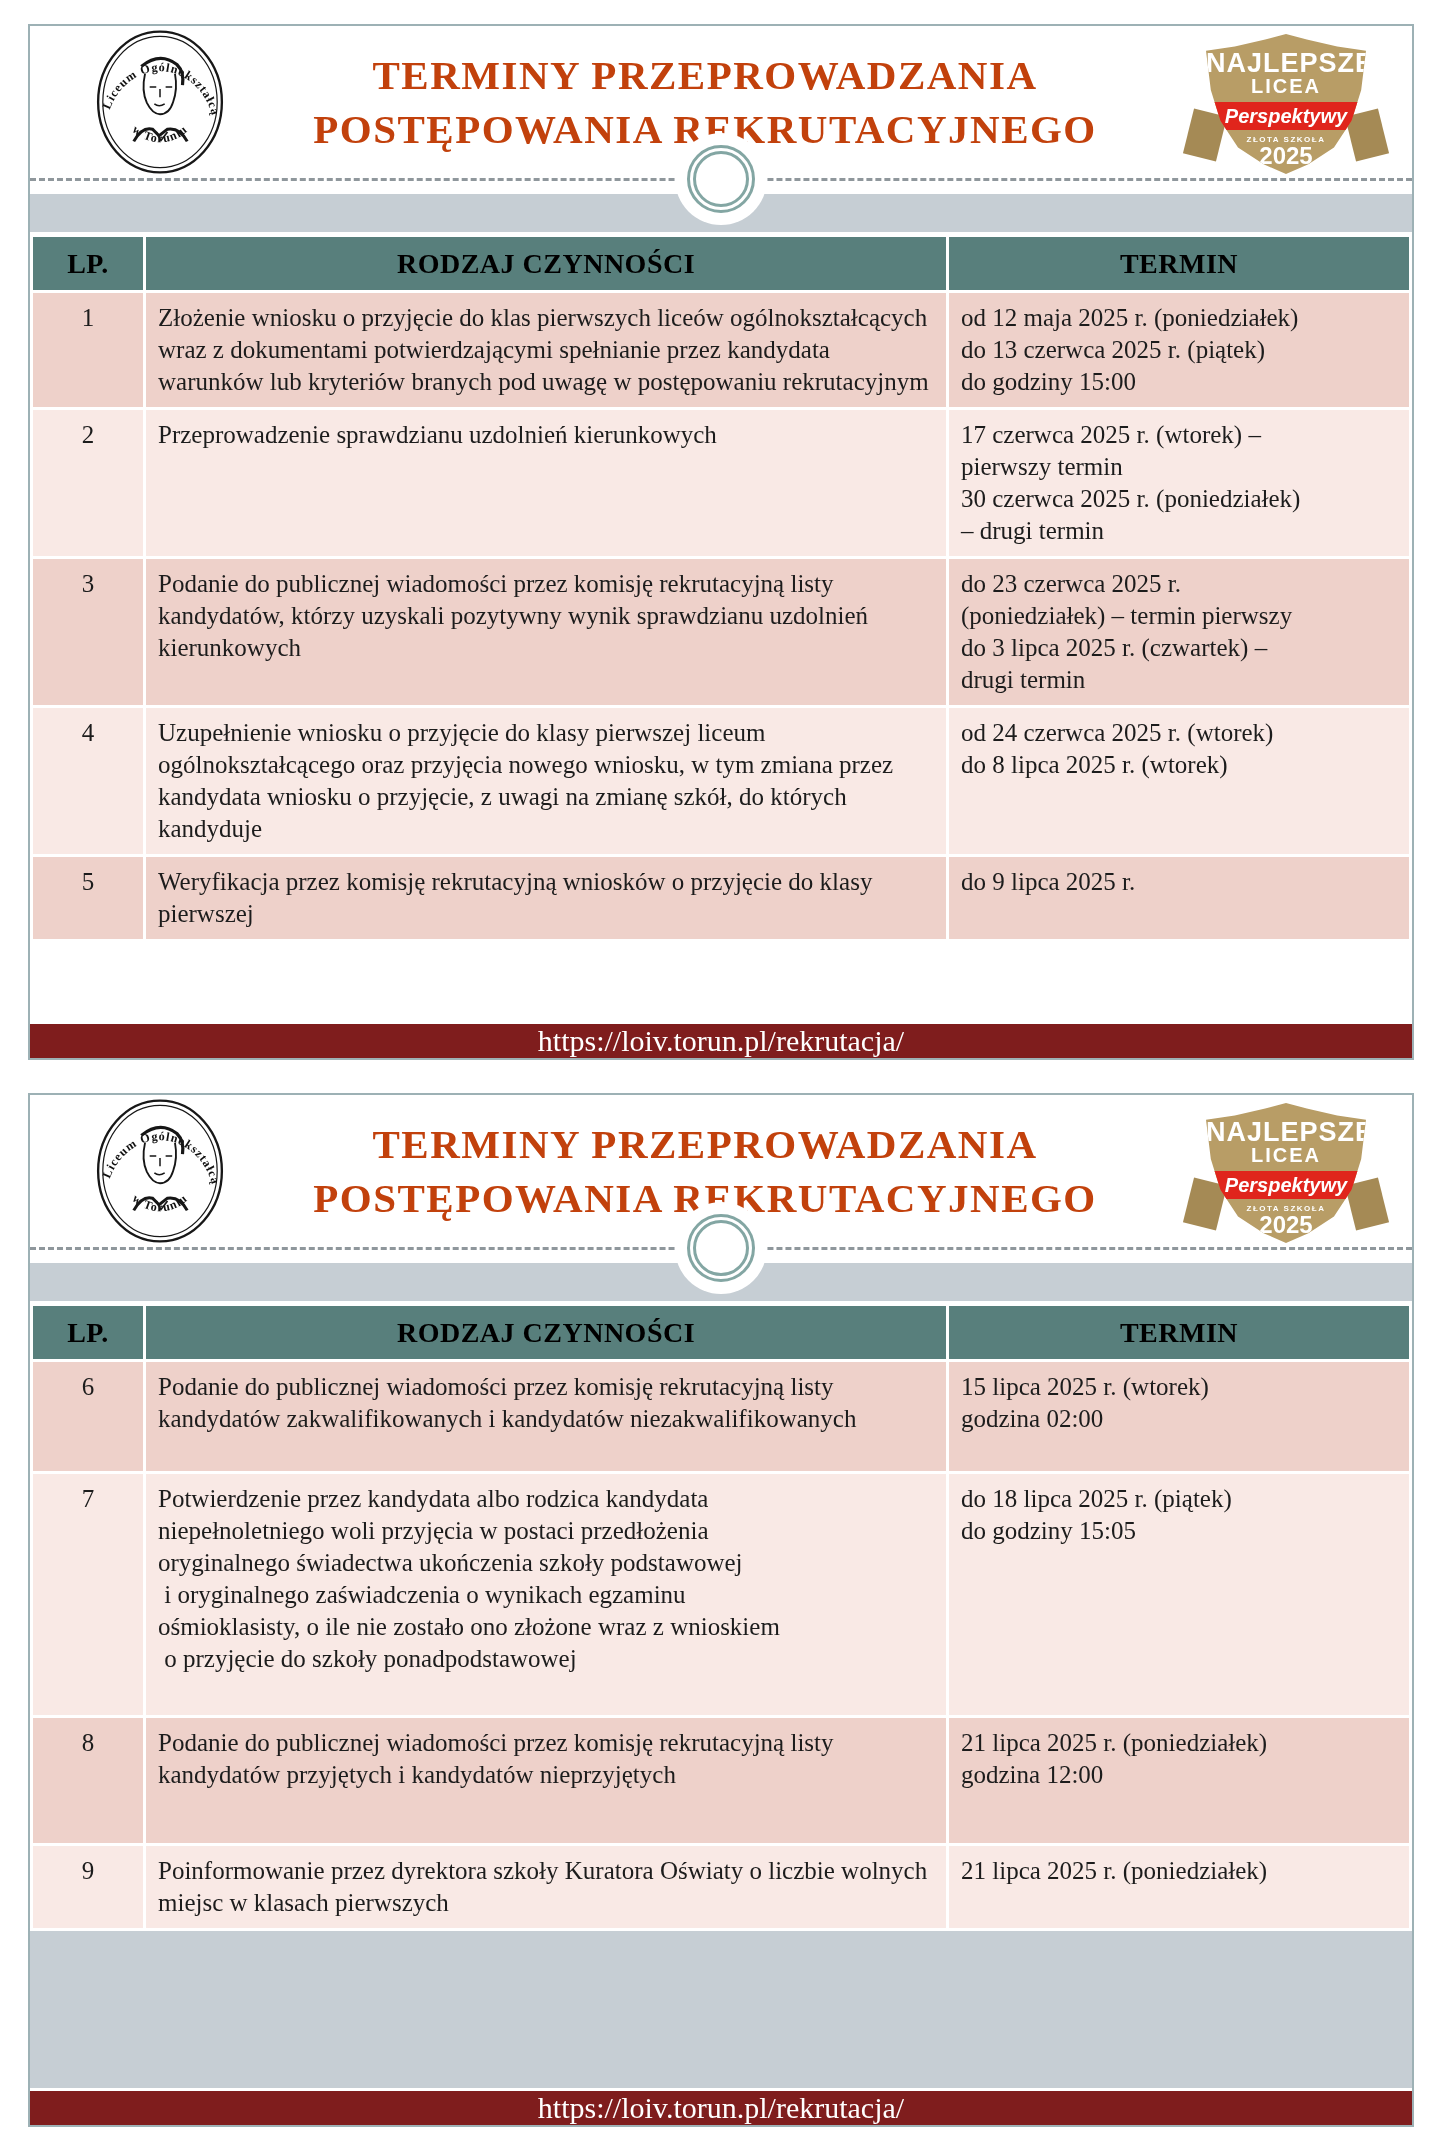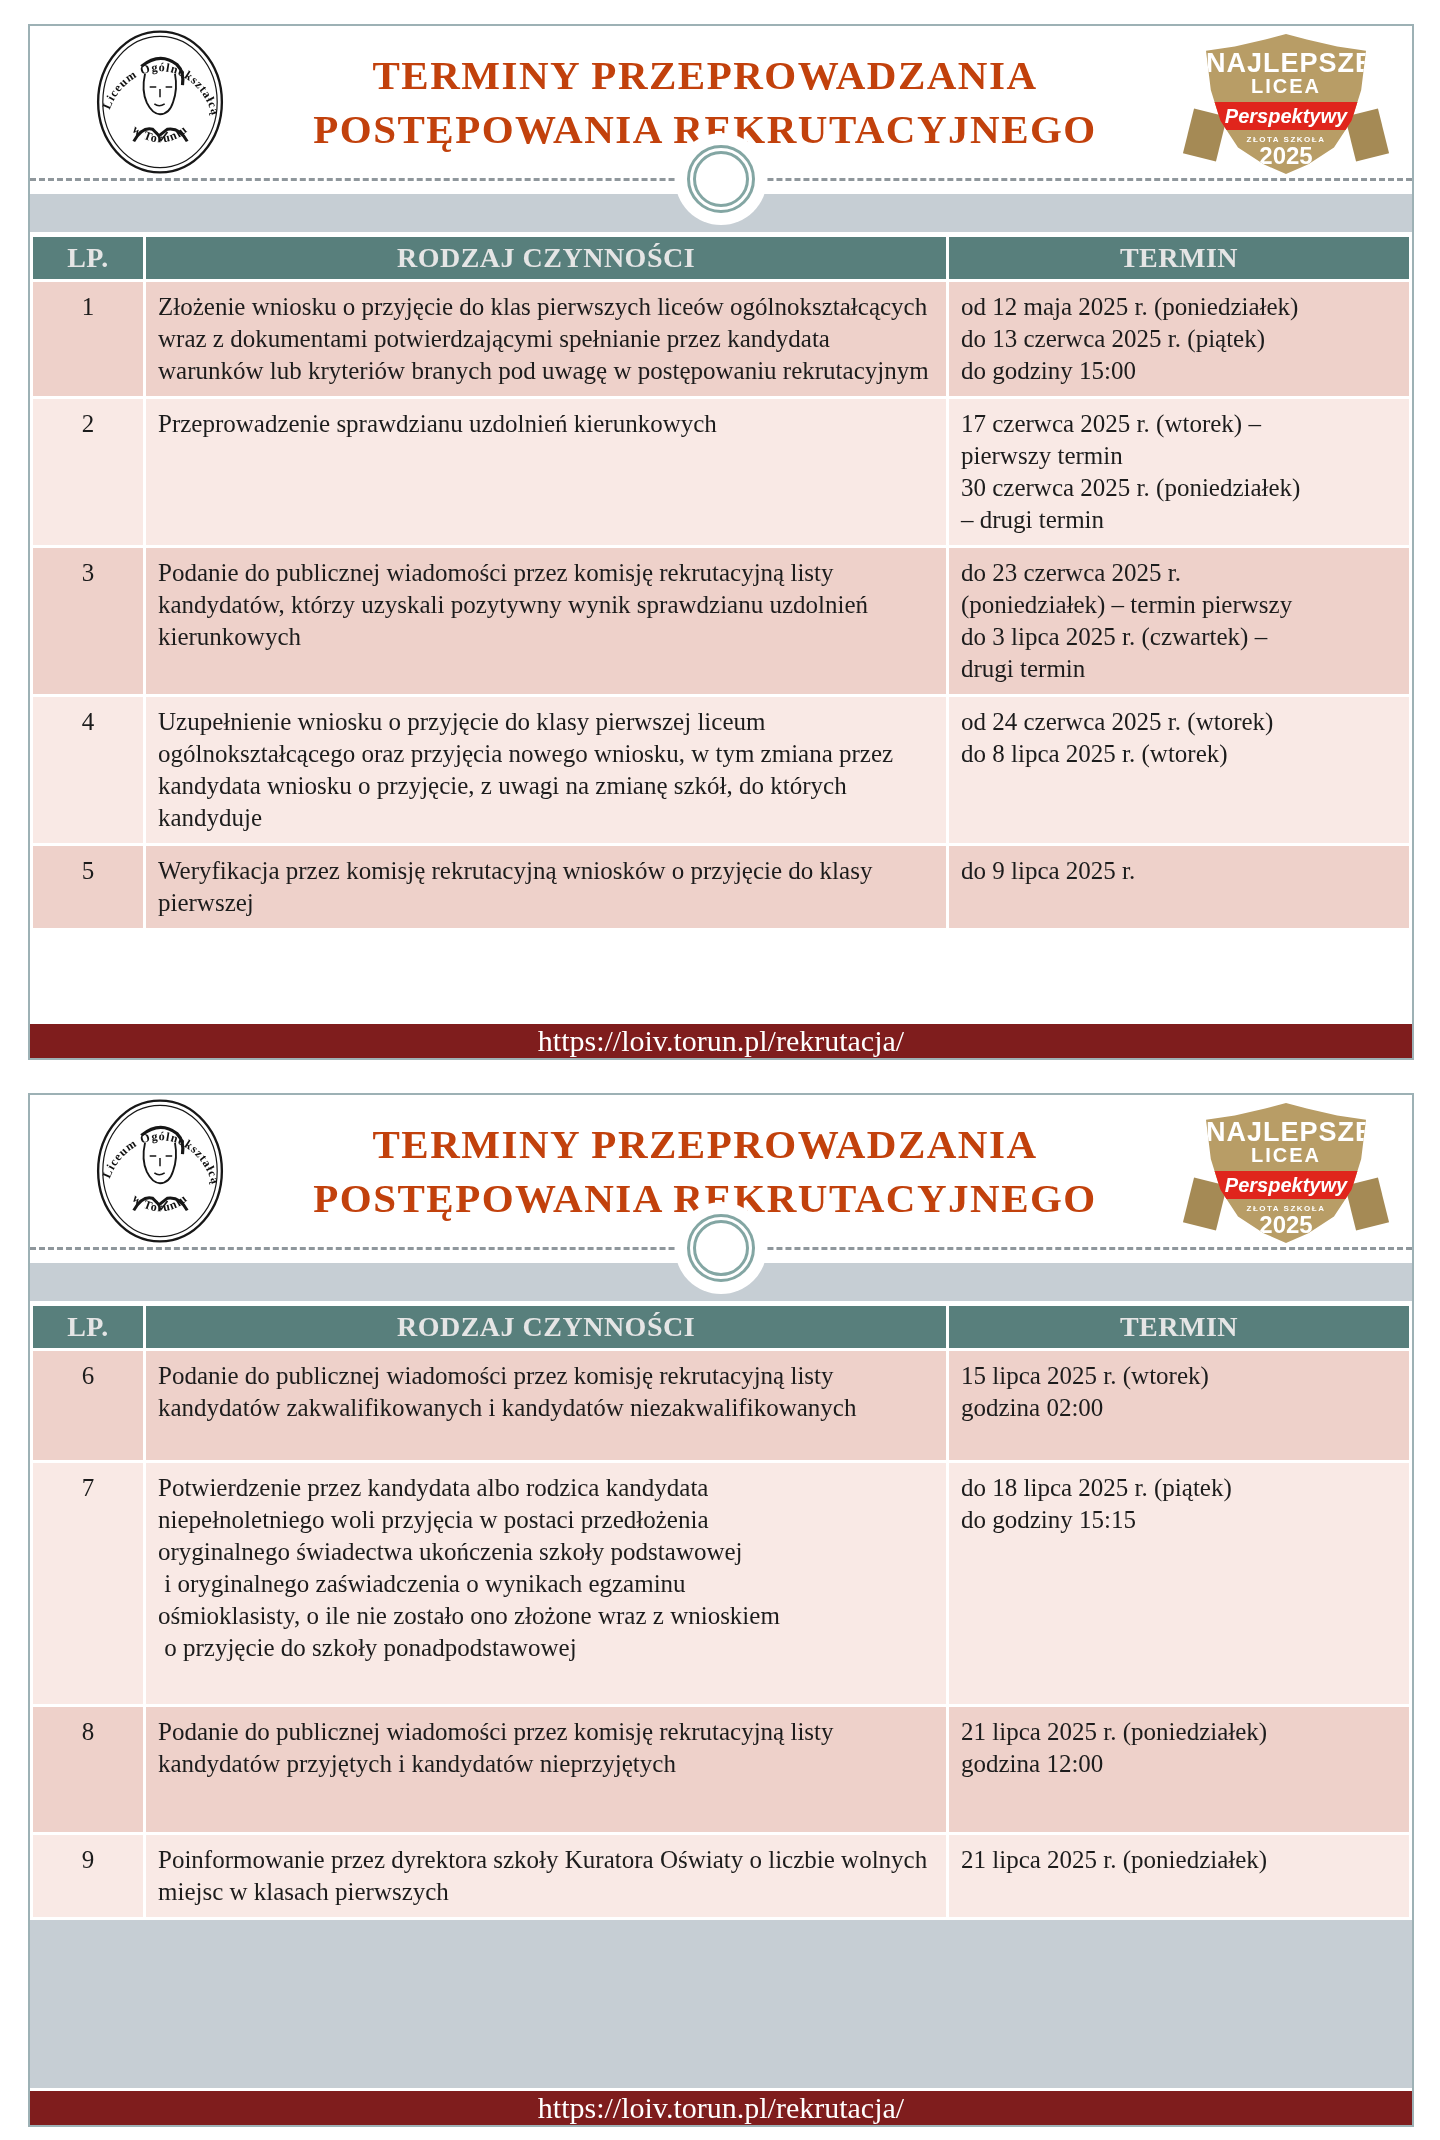--- a/index.html
+++ b/index.html
@@ -38,22 +38,22 @@
   .ring-halo{position:absolute;left:50%;top:-2px;width:92px;height:92px;background:#ffffff;
     border-radius:50%;transform:translate(-50%,-50%);z-index:2;}
   .ring{position:absolute;left:50%;top:-2px;width:62px;height:62px;background:#ffffff;border:3px solid #83a6a3;
     border-radius:50%;transform:translate(-50%,-50%);z-index:3;}
   .ring::after{content:"";position:absolute;inset:3px;border:3px solid #83a6a3;border-radius:50%;}
 
   .gray-band{height:38px;background:#c6ced4;margin-top:13px;flex:none;}
 
   
   table.schedule{border-collapse:separate;border-spacing:3px;width:100%;margin-top:2px;flex:none;}
-  th{background:#587f7c;color:#e5e5e5;font-weight:bold;font-size:28px;letter-spacing:0.5px;
-    height:42px;padding:0 6px;margin-left:27px;}
+  th{background:#587f7c;color:#000000;font-weight:bold;font-size:28px;letter-spacing:0.5px;
+    height:53px;padding:0 6px;margin-left:27px;}
   td{vertical-align:top;font-size:25px;line-height:32px;color:#1c1c1c;padding:9px 12px;}
   .cell-no{width:86px;text-align:center;}
   .cell-term{width:436px;white-space:pre-line;}
   .cell-activity{white-space:pre-wrap;}
   tr:nth-child(odd) td{background:#eed1ca;}
   tr:nth-child(even) td{background:#f9e9e5;}
   .panel-2 .row-6 td{padding-bottom:36px;}
   .panel-2 .row-7 td{padding-bottom:40px;}
   .panel-2 .row-8 td{padding-bottom:52px;}
 
@@ -221,21 +221,21 @@
         </tr>
         <tr class="schedule-row row-7">
           <td class="cell-no">7</td>
           <td class="cell-activity">Potwierdzenie przez kandydata albo rodzica kandydata
 niepełnoletniego woli przyjęcia w postaci przedłożenia
 oryginalnego świadectwa ukończenia szkoły podstawowej
  i oryginalnego zaświadczenia o wynikach egzaminu
 ośmioklasisty, o ile nie zostało ono złożone wraz z wnioskiem
  o przyjęcie do szkoły ponadpodstawowej</td>
           <td class="cell-term">do 18 lipca 2025 r. (piątek)
-do godziny 15:15</td>
+do godziny 15:05</td>
         </tr>
         <tr class="schedule-row row-8">
           <td class="cell-no">8</td>
           <td class="cell-activity">Podanie do publicznej wiadomości przez komisję rekrutacyjną listy kandydatów przyjętych i kandydatów nieprzyjętych</td>
           <td class="cell-term">21 lipca 2025 r. (poniedziałek)
 godzina 12:00</td>
         </tr>
         <tr class="schedule-row row-9">
           <td class="cell-no">9</td>
           <td class="cell-activity">Poinformowanie przez dyrektora szkoły Kuratora Oświaty o liczbie wolnych miejsc w klasach pierwszych</td>

